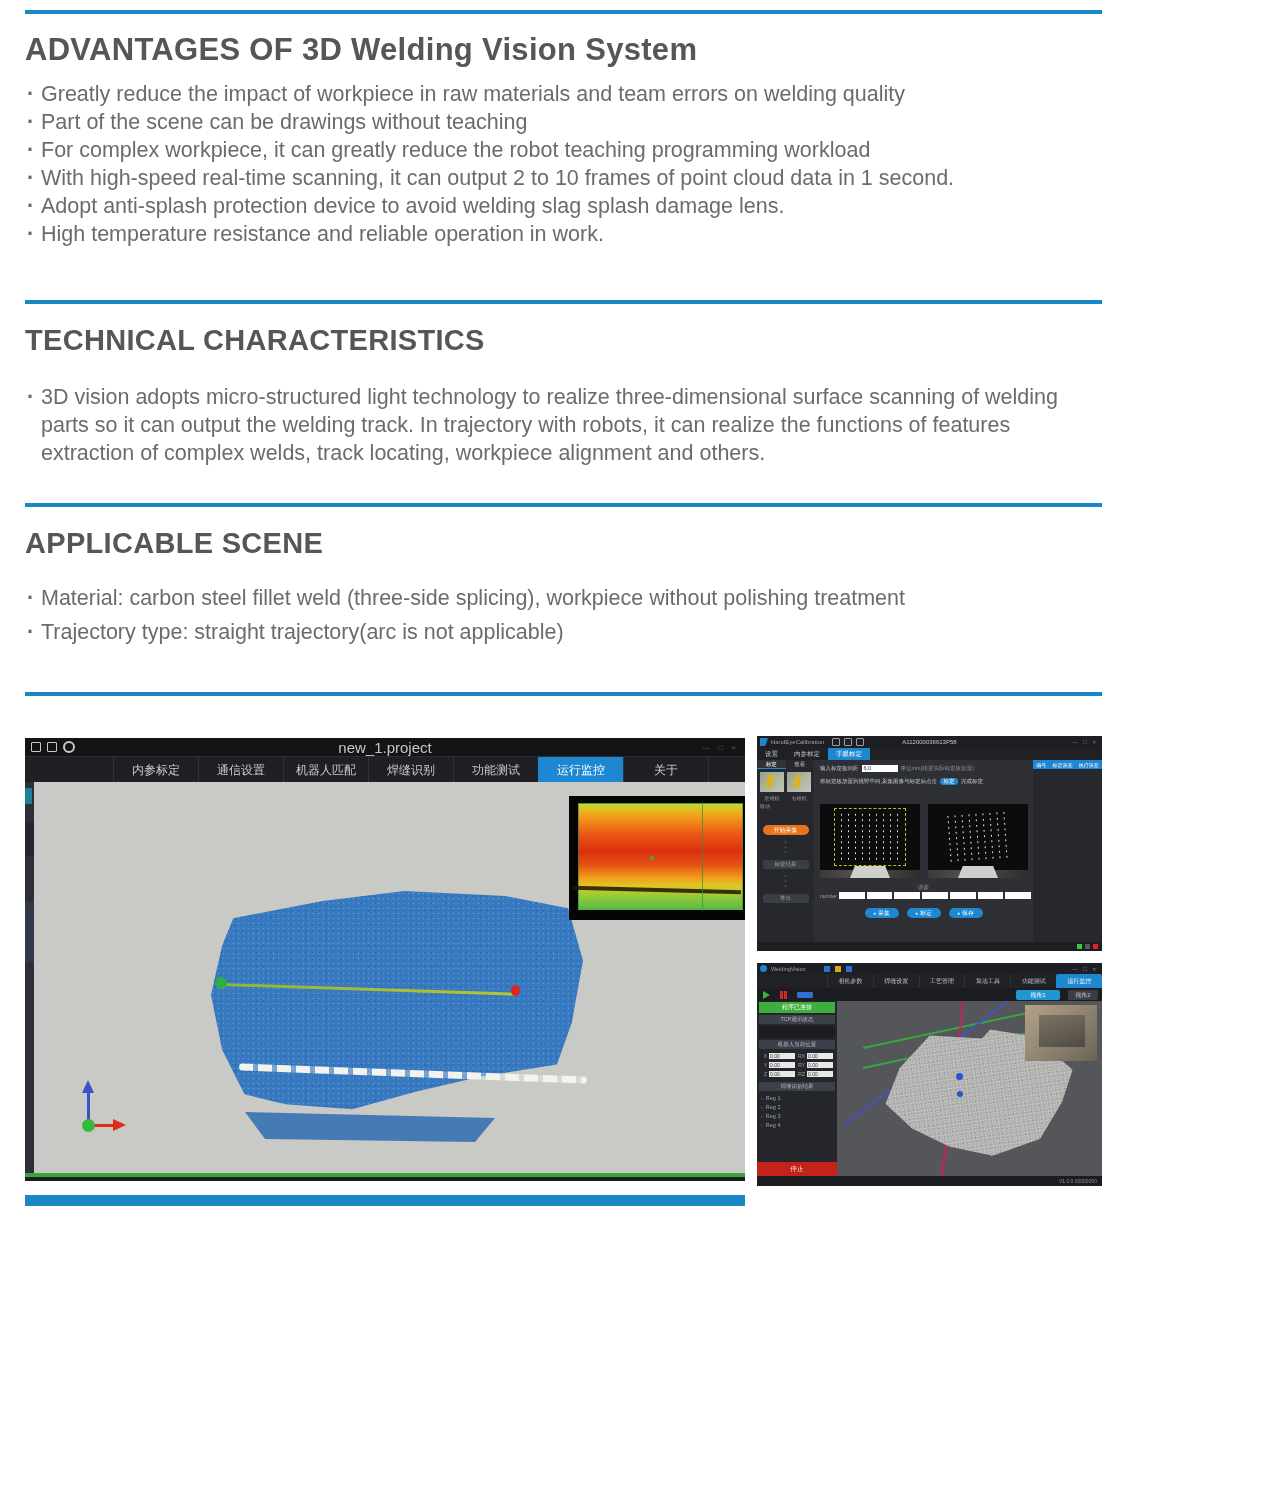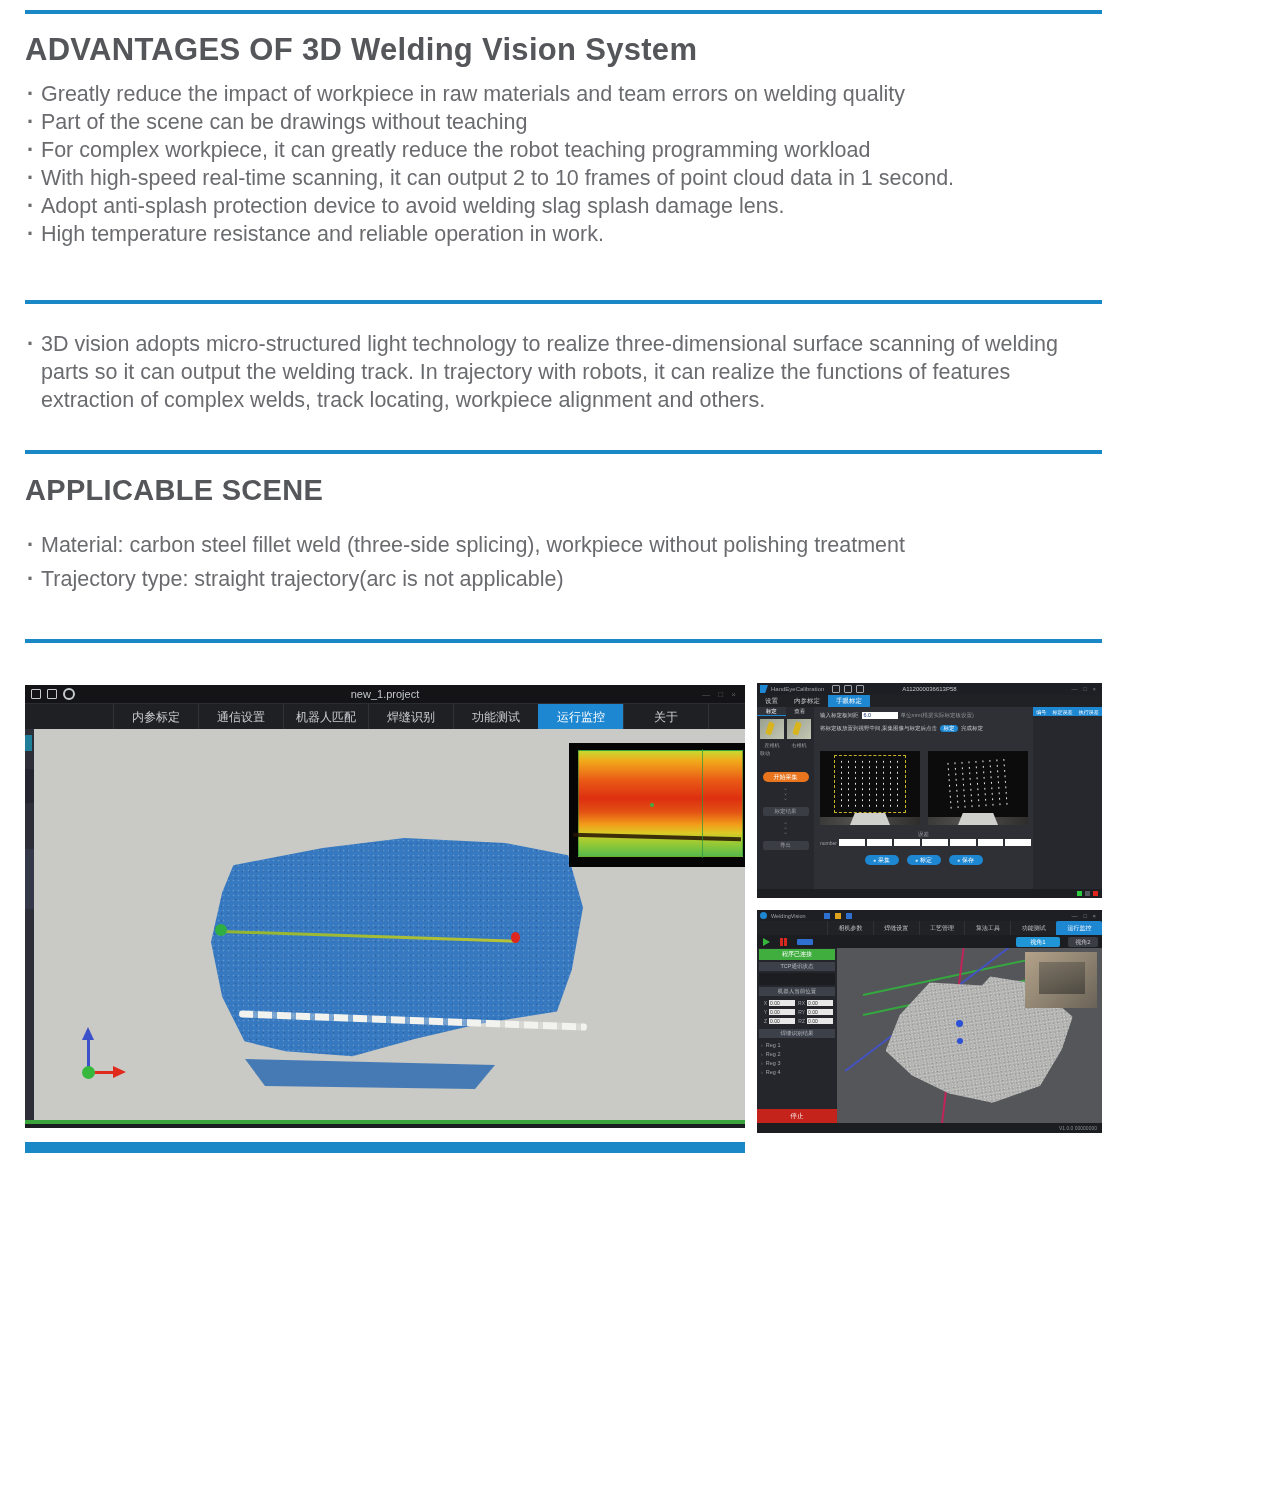--- a/index.html
+++ b/index.html
@@ -15,21 +15,21 @@
 
   
   .figure{position:relative;margin-left:25px;margin-top:40px;width:1100px;height:470px;}
 
   
   .win-main{position:absolute;left:0;top:2px;width:720px;height:443px;background:#1b1d20;}
   .wm-titlebar{position:relative;height:18px;background:#141416;display:flex;align-items:center;}
   .wm-icons{display:flex;gap:6px;margin-left:6px;align-items:center;}
   .ic-sq{width:8px;height:8px;border:1.5px solid #c7cacd;border-radius:1px;}
   .ic-gear{width:8px;height:8px;border:2px solid #c7cacd;border-radius:50%;}
-  .wm-title{position:absolute;left:0;right:0;text-align:center;font-size:11px;color:#c3c6ca;}
+  .wm-title{position:absolute;left:0;right:0;text-align:center;font-size:15px;color:#c3c6ca;}
   .wm-controls{position:absolute;right:6px;font-size:8px;color:#5c5f63;letter-spacing:3px;}
   .wm-tabbar{height:26px;background:#1e2024;border-top:1px solid #2a2d31;display:flex;align-items:stretch;padding-left:88px;}
   .wm-tab{width:84px;display:flex;align-items:center;justify-content:center;font-size:12px;color:#c9ccd0;border-left:1px solid #303339;}
   .wm-tab:last-child{border-right:1px solid #303339;}
   .wm-tab.active{background:#1e87d2;color:#fff;border-left-color:#1e87d2;}
   .wm-body{position:absolute;top:44px;left:0;right:0;bottom:4px;background:#c9c9c6;}
   .wm-strip{position:absolute;left:0;top:0;bottom:0;width:9px;background:#2c2f37;}
   .wm-strip-accent{position:absolute;left:0;top:6px;width:7px;height:16px;background:#1f7f9b;}
   .wm-strip-b1{position:absolute;left:0;top:40px;width:9px;height:34px;background:#232630;}
   .wm-strip-b2{position:absolute;left:0;top:120px;width:9px;height:60px;background:#343848;}
@@ -172,20 +172,21 @@
   <div class="bullets">
     <div class="bullet">Greatly reduce the impact of workpiece in raw materials and team errors on welding quality</div>
     <div class="bullet">Part of the scene can be drawings without teaching</div>
     <div class="bullet">For complex workpiece, it can greatly reduce the robot teaching programming workload</div>
     <div class="bullet">With high-speed real-time scanning, it can output 2 to 10 frames of point cloud data in 1 second.</div>
     <div class="bullet">Adopt anti-splash protection device to avoid welding slag splash damage lens.</div>
     <div class="bullet">High temperature resistance and reliable operation in work.</div>
   </div>
 
   <div class="rule" style="margin-top:52px;"></div>
+  <div class="h2">TECHNICAL CHARACTERISTICS</div>
   <div class="bullets" style="margin-top:26px;">
     <div class="bullet">3D vision adopts micro-structured light technology to realize three-dimensional surface scanning of welding parts so it can output the welding track. In trajectory with robots, it can realize the functions of features extraction of complex welds, track locating, workpiece alignment and others.</div>
   </div>
 
   <div class="rule" style="margin-top:36px;"></div>
   <div class="h2">APPLICABLE SCENE</div>
   <div class="bullets gap5" style="margin-top:24px;">
     <div class="bullet">Material: carbon steel fillet weld (three-side splicing),  workpiece without polishing treatment</div>
     <div class="bullet">Trajectory type: straight trajectory(arc is not applicable)</div>
   </div>

